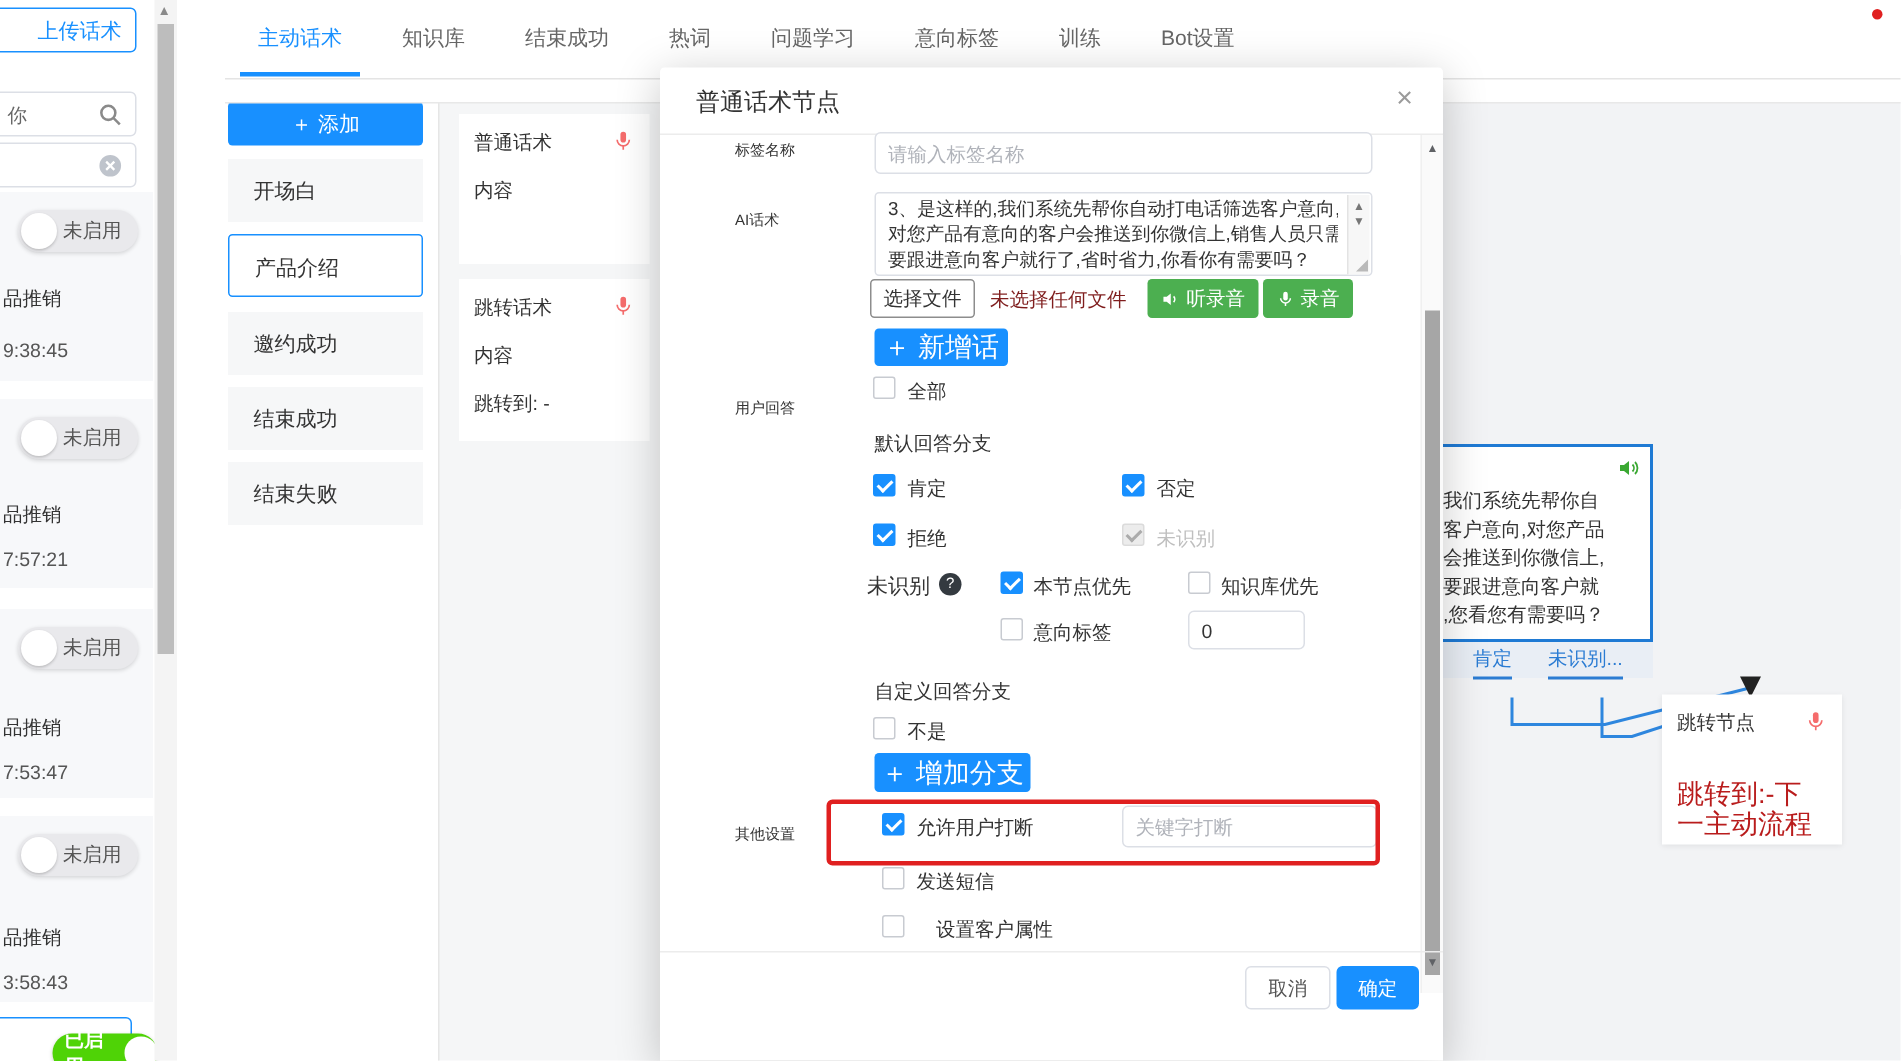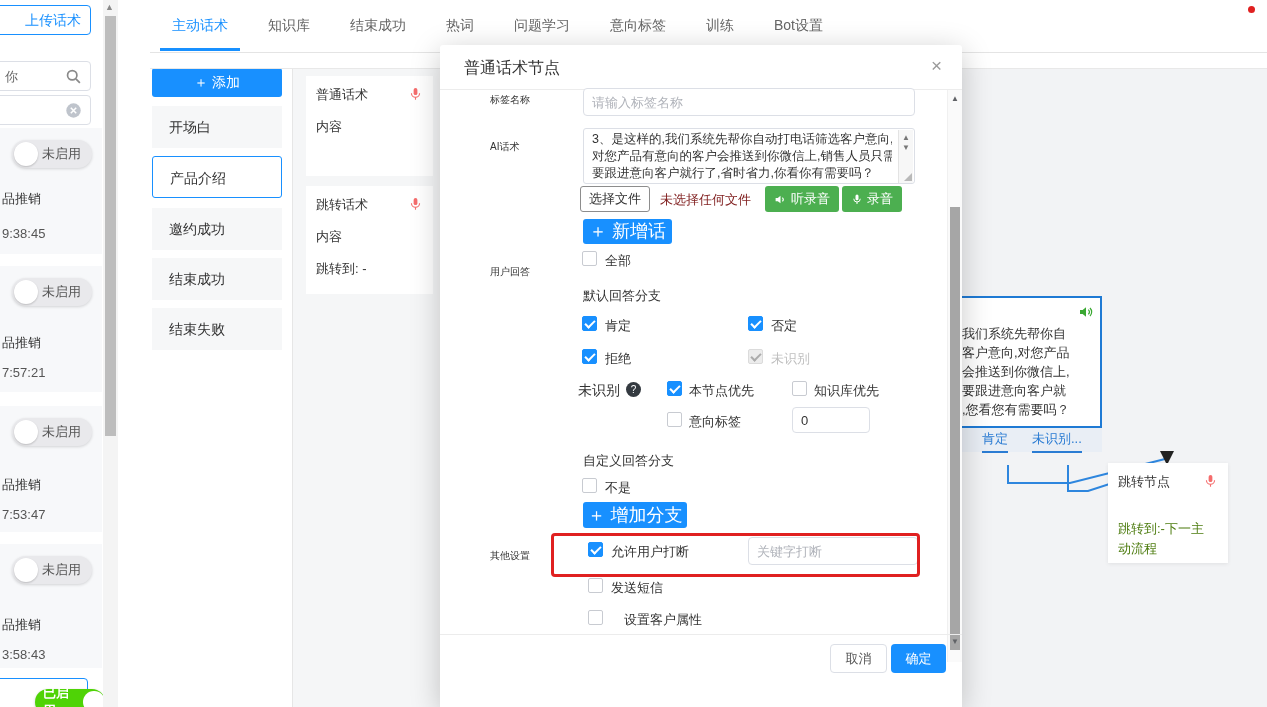--- a/index.html
+++ b/index.html
@@ -61,21 +61,21 @@
   
   #canvas { position:absolute; left:962px; top:68px; width:305px; height:639px; background:#f2f3f5; }
   #flow-node { position:absolute; left:-6px; top:228px; width:146px; height:132px; border:2px solid #1f7ad4; background:#fff; overflow:hidden; }
   #flow-node .spk { position:absolute; right:6px; top:6px; width:16px; height:16px; color:#3aa832; }
   #flow-node .ntext { position:absolute; left:4px; top:26px; }
   #flow-node .ntext div { white-space:nowrap; line-height:19px; font-size:13px; color:#333; }
   #branch-row { position:absolute; left:-6px; top:360px; width:146px; height:24px; background:#e9eef5; }
   .branch-tab { position:absolute; top:2px; color:#2b7cd3; font-size:13px; border-bottom:2px solid #2b7cd3; padding-bottom:3px; cursor:pointer; }
   #jump-card { position:absolute; left:146px; top:395px; width:120px; height:100px; background:#fff; box-shadow:0 1px 4px rgba(0,0,0,.08); padding:10px; }
   #jump-card .title-row { display:flex; justify-content:space-between; }
-  #jump-card .jtarget { margin-top:28px; font-size:13px; line-height:20px; width:95px; word-break:break-all; color:#4d7c0f; }
+  #jump-card .jtarget { margin-top:28px; font-size:18px; line-height:20px; width:95px; word-break:break-all; color:#b91c1c; }
   #connector-svg { position:absolute; left:0; top:0; width:305px; height:639px; pointer-events:none; }
 
   
   #modal { position:absolute; left:440px; top:45px; width:522px; height:662px; background:#fff; z-index:20;
     box-shadow:0 6px 30px rgba(0,0,0,.22); border-radius:3px 3px 0 0; }
   #modal-header { position:absolute; left:0; top:0; width:100%; height:45px; border-bottom:1px solid #ececec; }
   #modal-title { position:absolute; left:24px; top:13px; font-size:16px; color:#333; }
   #modal-close { position:absolute; right:20px; top:11px; font-size:19px; color:#9b9b9b; cursor:pointer; line-height:1; }
   .flabel { position:absolute; left:50px; font-size:10px; color:#333;text-align:center; }
   .ctl { position:absolute; border:1px solid #dcdfe6; border-radius:4px; background:#fff; font-size:13px; color:#333;

